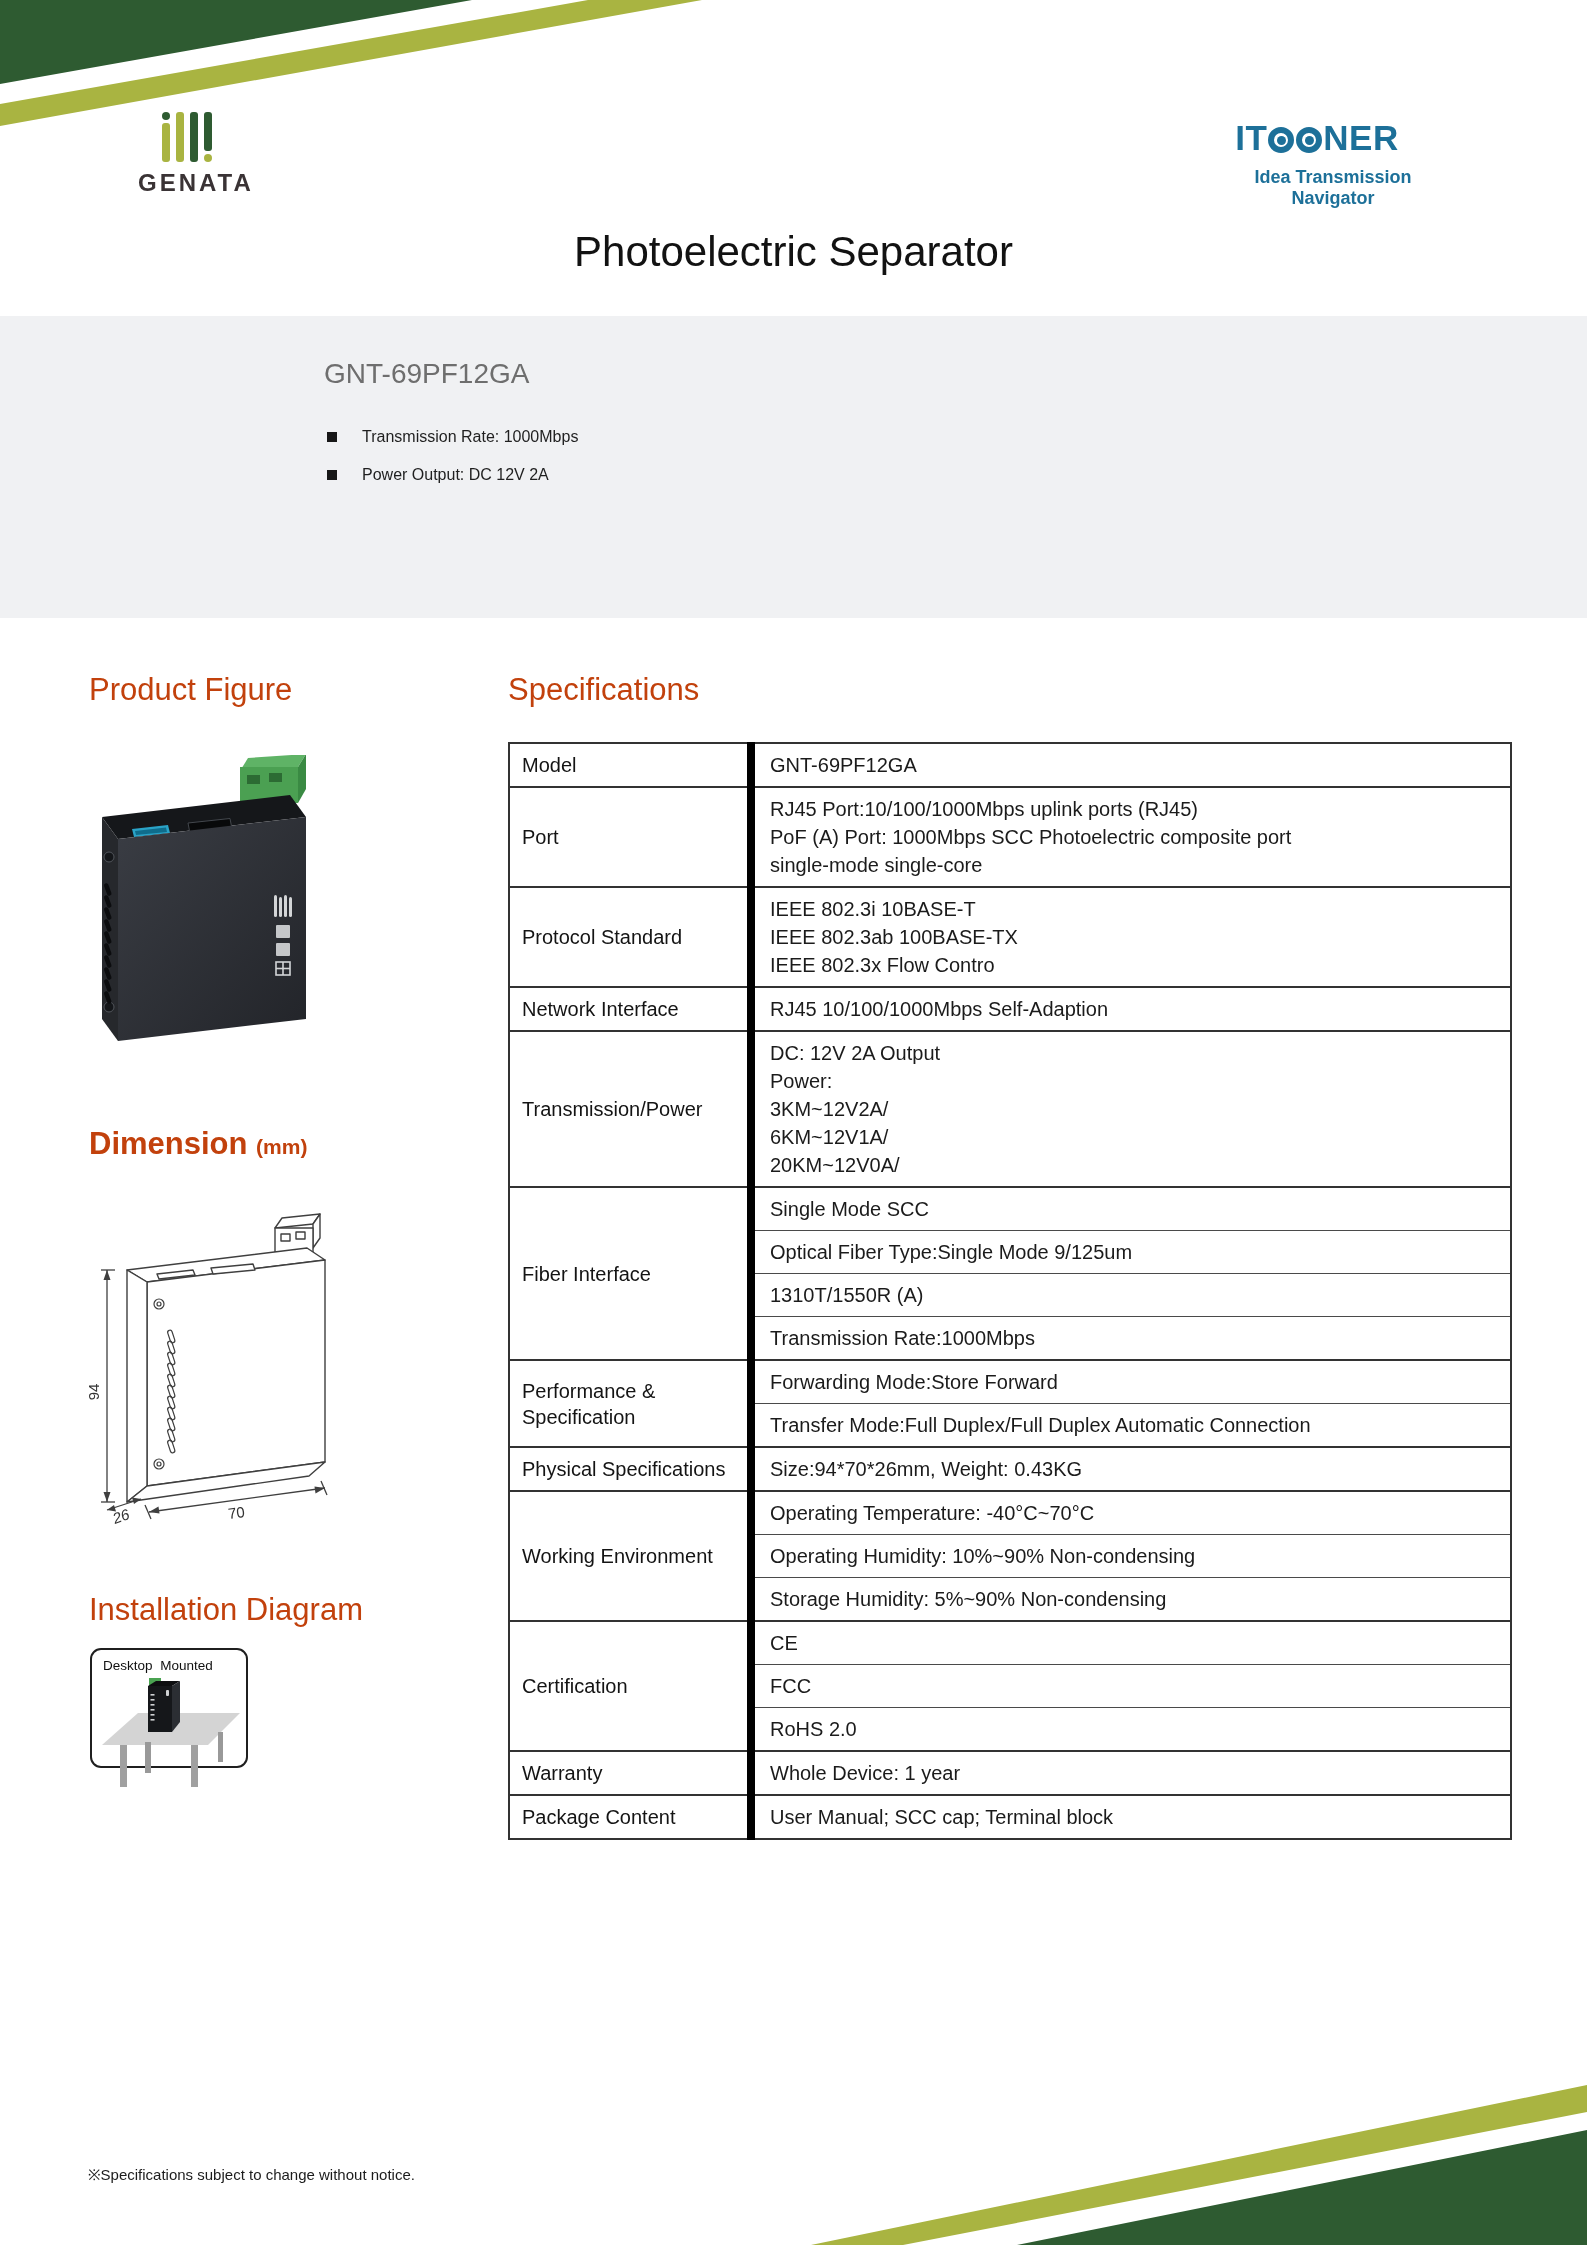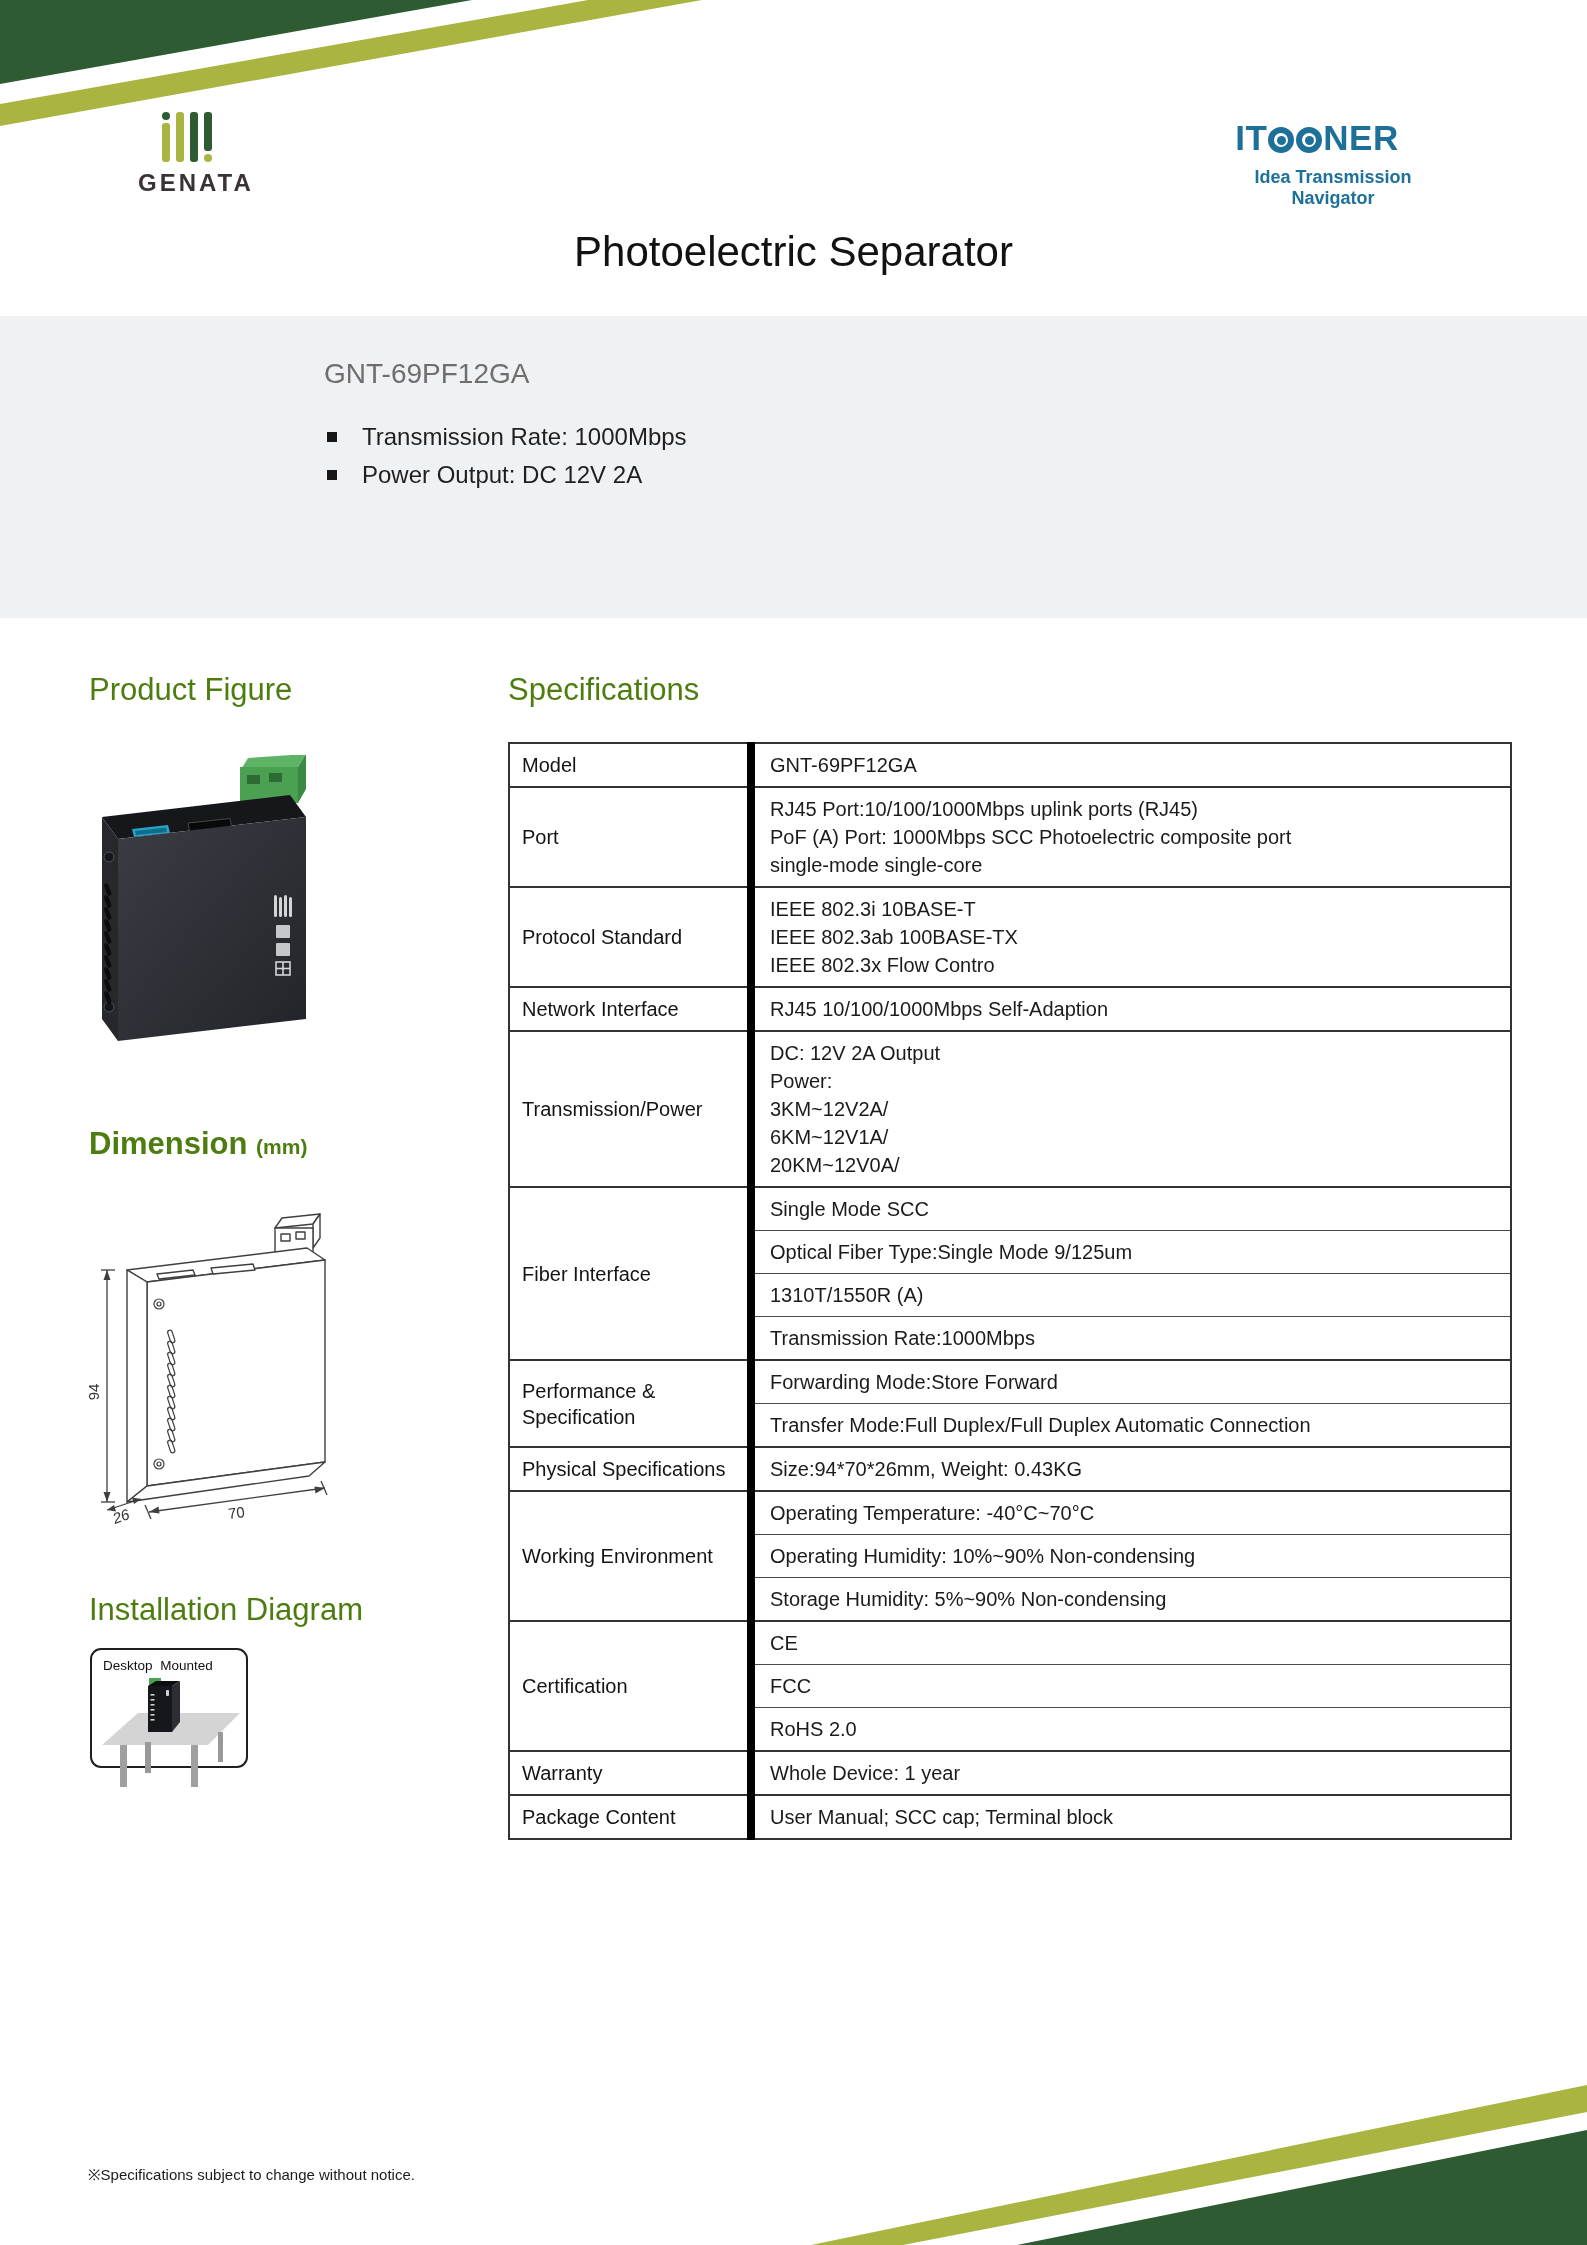--- a/index.html
+++ b/index.html
@@ -33,26 +33,26 @@
   .itooner-tagline { margin-top:9px; font-size:18px; font-weight:bold; color:var(--teal);margin-left:32px; }
 
   
   .page-title { left:0; top:228px; width:100%; text-align:center; font-size:42px; color:#121212; }
 
   
   .band { left:0; top:316px; width:100%; height:302px; background:var(--band); }
   .ov-col-model { left:324px; top:358px; }
   .ov-col-features { left:802px; top:358px; }
   .ov-heading { font-size:28px; color:#6e6e6e; margin:0 0 28px 0; font-weight:400; }
-  .bullets { list-style:none; margin:0; padding:0; font-size:24px; color:#1f1f1f; }
+  .bullets { list-style:none; margin:0; padding:0; font-size:16px; color:#1f1f1f; }
   .bullets li { position:relative; padding-left:38px; line-height:38px; white-space:nowrap; }
   .sq { position:absolute; left:3px; top:14px; width:10px; height:10px; background:#171717; }
 
   
-  .sec-h { font-size:31px; color:#4d7c0f; font-weight:400; white-space:nowrap; }
+  .sec-h { font-size:31px; color:#c2410c; font-weight:400; white-space:nowrap; }
   .h-figure { left:89px; top:672px; }
   .h-specs { left:508px; top:672px; }
   .h-dim { left:89px; top:1126px;font-weight:bold; }
   .h-dim .unit { font-size:21px; }
   .h-install { left:89px; top:1592px; }
 
   
   .spec-wrap { left:508px; top:742px; }
   table.spec { border-collapse:collapse; width:1004px; table-layout:fixed; border:2px solid #333; }
   table.spec col.c-label { width:242px; }

